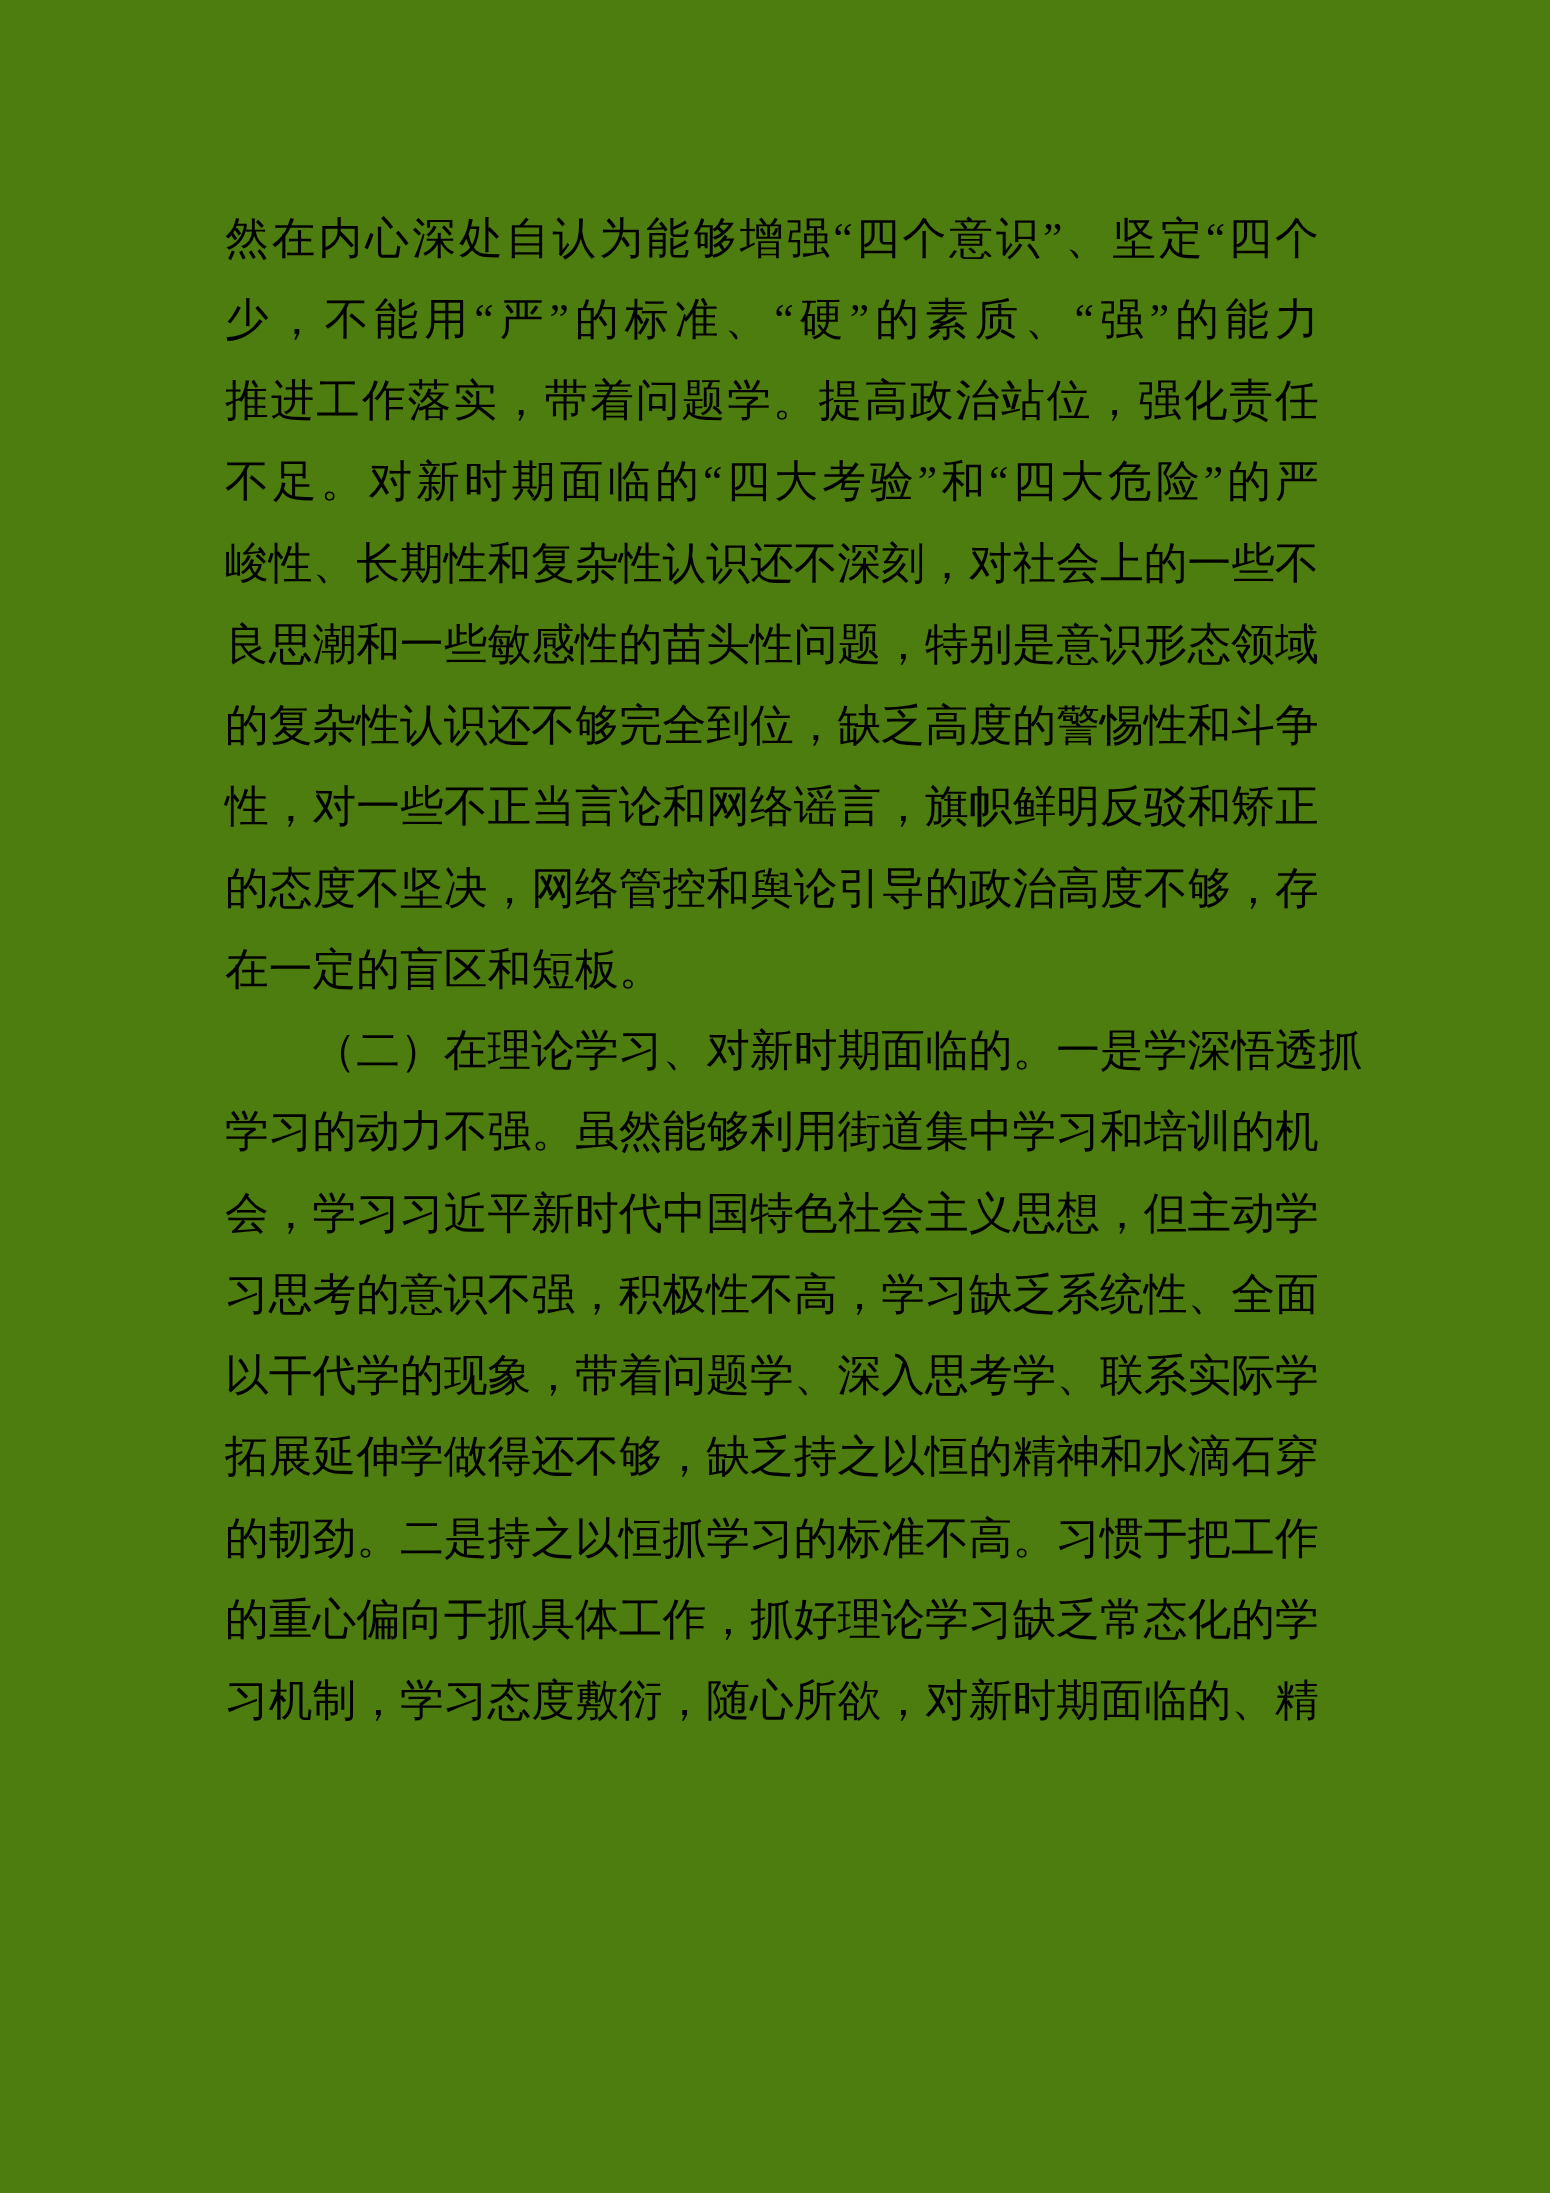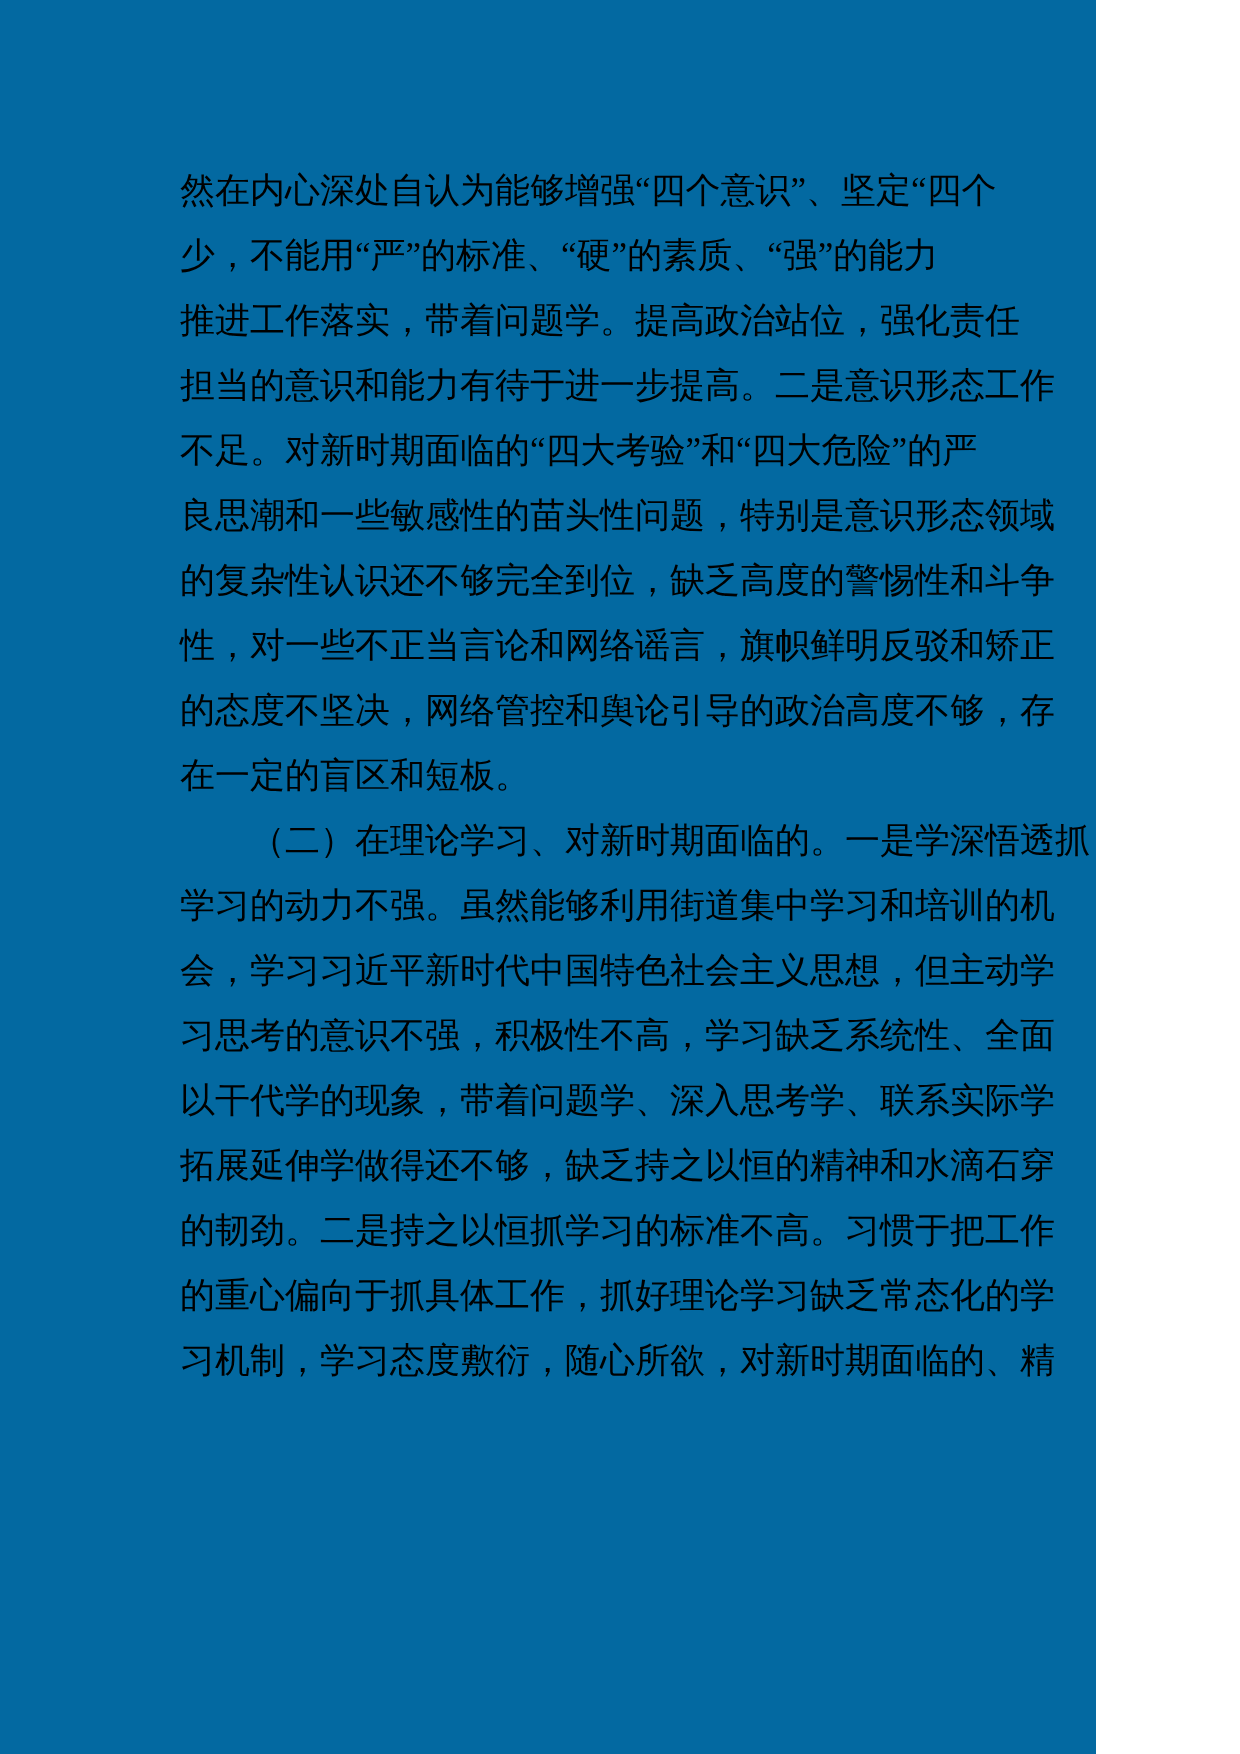--- a/index.html
+++ b/index.html
@@ -9,24 +9,24 @@
   }
   body {
     width: 1240px;
     height: 1754px;
     overflow: hidden;
     font-family: "Liberation Serif", serif;
     color: #000000;
   }
   .page {
     box-sizing: border-box;
-    width: 1096px;
+    width: 1240px;
     height: 1754px;
     padding: 158px 185px 0 180px;
-    background: #0369a1;
+    background: #4d7c0f;
   }
   .paragraph {
     margin: 0;
     padding: 0;
   }
   .line {
     font-size: 35px;
     line-height: 65px;
     height: 65px;
     white-space: nowrap;
@@ -46,22 +46,22 @@
 </style>
 </head>
 <body>
 
 <div class="page">
 
   <div class="paragraph">
     <div class="line">然在内心深处自认为能够增强“四个意识”、坚定“四个</div>
     <div class="line">少，不能用“严”的标准、“硬”的素质、“强”的能力</div>
     <div class="line">推进工作落实，带着问题学。提高政治站位，强化责任</div>
-    <div class="line">担当的意识和能力有待于进一步提高。二是意识形态工作</div>
     <div class="line">不足。对新时期面临的“四大考验”和“四大危险”的严</div>
+    <div class="line">峻性、长期性和复杂性认识还不深刻，对社会上的一些不</div>
     <div class="line">良思潮和一些敏感性的苗头性问题，特别是意识形态领域</div>
     <div class="line">的复杂性认识还不够完全到位，缺乏高度的警惕性和斗争</div>
     <div class="line">性，对一些不正当言论和网络谣言，旗帜鲜明反驳和矫正</div>
     <div class="line">的态度不坚决，网络管控和舆论引导的政治高度不够，存</div>
     <div class="line short">在一定的盲区和短板。</div>
   </div>
 
   <div class="paragraph">
     <div class="line indent">（二）在理论学习、对新时期面临的。一是学深悟透抓</div>
     <div class="line">学习的动力不强。虽然能够利用街道集中学习和培训的机</div>

